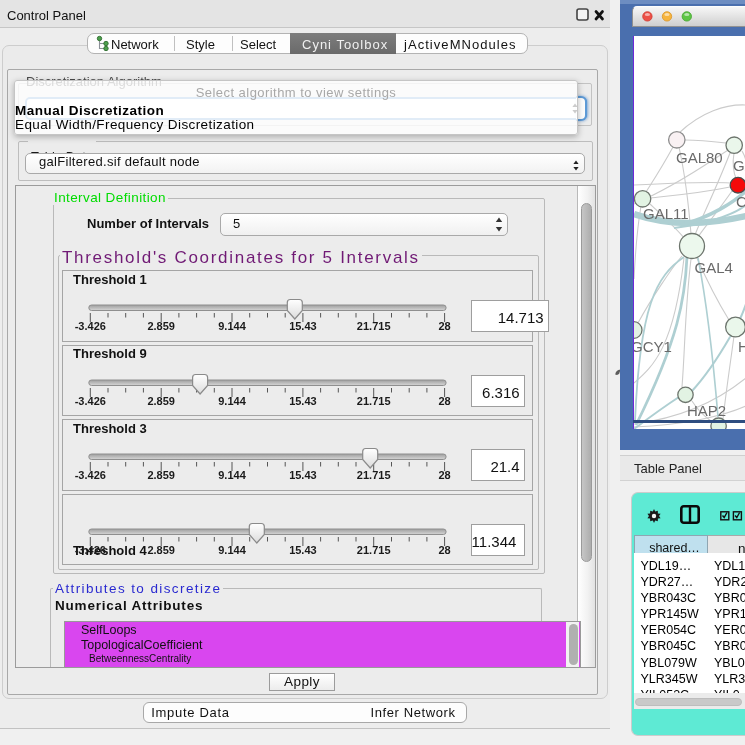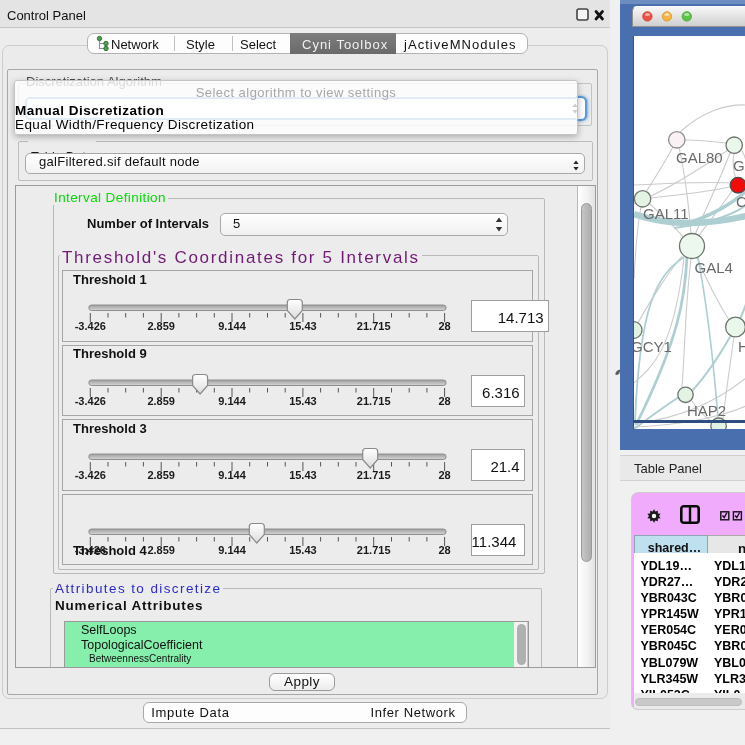--- a/index.html
+++ b/index.html
@@ -178,29 +178,29 @@
     <text x="382.6" y="59.5" font-size="11" font-weight="bold" fill="#1a1a1a" text-anchor="middle" font-family="Liberation Sans">28</text>
     <g transform="translate(194.8,0)">
       <path d="M-7.5,32.5 a3,3 0 0 1 3,-3 h9 a3,3 0 0 1 3,3 v8 l-7.5,8.5 l-7.5,-8.5 z" fill="url(#thm4)" stroke="#8a8a8a" stroke-width="1.2"></path>
     </g>
 </svg>
 <div class="abs" style="left:470.6px;top:523.5px;width:54px;height:32px;background:#fff;border:1px solid #9e9e9e;font-size:15px;color:#111;text-align:right;padding:8px 16px 0 0;">11.344</div>
 
 <div class="abs" style="left:50px;top:588px;width:492px;height:79px;border:1px solid #b9b9b9;border-top-left-radius:2px;border-top-right-radius:2px;border-bottom:none;"></div>
 <div class="abs" style="left:53px;top:580.5px;font-size:13.5px;letter-spacing:1.4px;color:#2a2ad0;background:#ececec;padding:0 2px;">Attributes to discretize</div>
 <div class="abs" style="left:55px;top:597.5px;font-size:13.5px;letter-spacing:0.8px;font-weight:bold;color:#111;">Numerical Attributes</div>
-<div class="abs" style="left:64px;top:621px;width:465px;height:47px;background:#86efac;border:1px solid #999;overflow:hidden;">
+<div class="abs" style="left:64px;top:621px;width:517px;height:47px;background:#d946ef;border:1px solid #999;overflow:hidden;">
   <div style="position:absolute;left:16px;top:1px;font-size:12.5px;color:#111;">SelfLoops</div>
   <div style="position:absolute;left:16px;top:16px;font-size:12.5px;color:#111;">TopologicalCoefficient</div>
   <div style="position:absolute;left:24px;top:31px;font-size:10px;color:#111;">BetweennessCentrality</div>
   <div style="position:absolute;right:1px;top:0;width:13px;height:47px;background:#f2f2f2;"></div>
   <div style="position:absolute;right:2.5px;top:2px;width:9px;height:41px;background:#b0b0b0;border-radius:5px;"></div>
 </div>
 
-<div class="abs" style="left:269px;top:673px;width:66px;height:18px;background:linear-gradient(#ffffff,#ececec);border:1px solid #9b9b9b;border-radius:6px;text-align:center;font-size:13.5px;letter-spacing:0.4px;color:#111;line-height:16px;">Apply</div>
+<div class="abs" style="left:269px;top:673px;width:66px;height:18px;background:linear-gradient(#ffffff,#ececec);border:1px solid #9b9b9b;border-radius:0;text-align:center;font-size:13.5px;letter-spacing:0.4px;color:#111;line-height:16px;">Apply</div>
 
 <div class="abs" style="left:143px;top:702px;width:324px;height:21px;background:#fdfdfd;border:1px solid #a8a8a8;border-radius:6px;overflow:hidden;">
   <div style="position:absolute;left:0;top:0;width:93px;height:21px;font-size:13px;letter-spacing:0.7px;color:#111;text-align:center;line-height:20px;">Impute Data</div>
   <div style="position:absolute;left:214px;top:0;width:110px;height:21px;font-size:13px;letter-spacing:0.6px;color:#111;text-align:center;line-height:20px;">Infer Network</div>
 </div>
 
 <svg class="abs" style="left:614px;top:368px;" width="8" height="9" viewBox="0 0 8 9">
     <path d="M1.2 6.5 Q1.8 2.2 6.5 1.5 L5.2 5.8 Q3.5 7.6 1.2 6.5 Z" fill="#5d5d5d"></path>
   </svg>
 
@@ -281,21 +281,21 @@
     <text x="53" y="380">HAP2</text>
   </g>
 </svg>
 </div>
 
 <div class="abs" style="left:633px;top:420px;width:112px;height:3px;background:#2e4d80;"></div>
 
 <div class="abs" style="left:620px;top:455px;width:125px;height:26px;background:#e9e9e9;border-top:1px solid #cfcfcf;border-bottom:1px solid #d2d2d2;"></div>
 <div class="abs" style="left:634px;top:461px;font-size:13px;color:#222;">Table Panel</div>
 
-<div class="abs" style="left:631px;top:492px;width:114px;height:218px;background:#f0abfc;border:1px solid #cccccc;border-radius:7px 0 0 7px;border-right:none;overflow:hidden;font-weight:bold;">
+<div class="abs" style="left:631px;top:492px;width:114px;height:244px;background:#5eead4;border:1px solid #cccccc;border-radius:7px 0 0 7px;border-right:none;overflow:hidden;">
 
   <svg style="position:absolute;left:13px;top:14px;" width="18" height="18" viewBox="0 0 18 18">
     <path d="M9 2 L10.2 4.5 L12.8 3.7 L12.9 6.4 L15.6 6.8 L14 9 L15.6 11.2 L12.9 11.6 L12.8 14.3 L10.2 13.5 L9 16 L7.8 13.5 L5.2 14.3 L5.1 11.6 L2.4 11.2 L4 9 L2.4 6.8 L5.1 6.4 L5.2 3.7 L7.8 4.5 Z" fill="#1a1a1a"></path>
     <circle cx="9" cy="9" r="2.2" fill="#f4f4f4"></circle>
   </svg>
   <svg style="position:absolute;left:48px;top:12px;" width="20" height="19" viewBox="0 0 20 19">
     <rect x="1.3" y="1.3" width="17.4" height="16.4" rx="2.5" fill="none" stroke="#0a0a0a" stroke-width="2.6"></rect>
     <path d="M10 1.3 V17.7" stroke="#0a0a0a" stroke-width="2.4"></path>
   </svg>
   <svg style="position:absolute;left:88px;top:18px;" width="24" height="10" viewBox="0 0 24 10">

